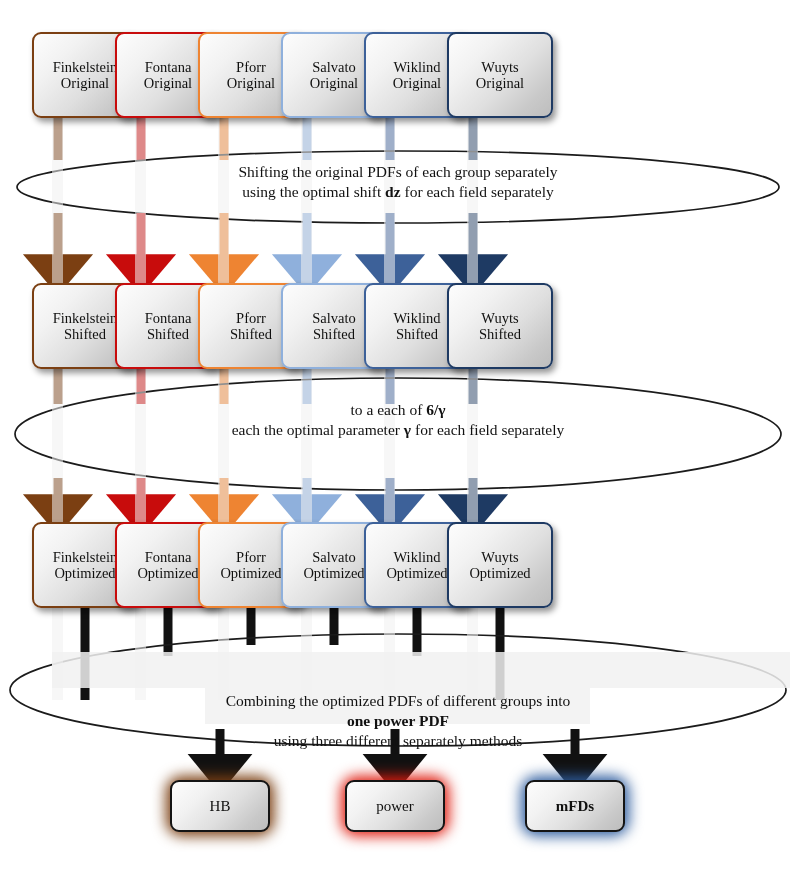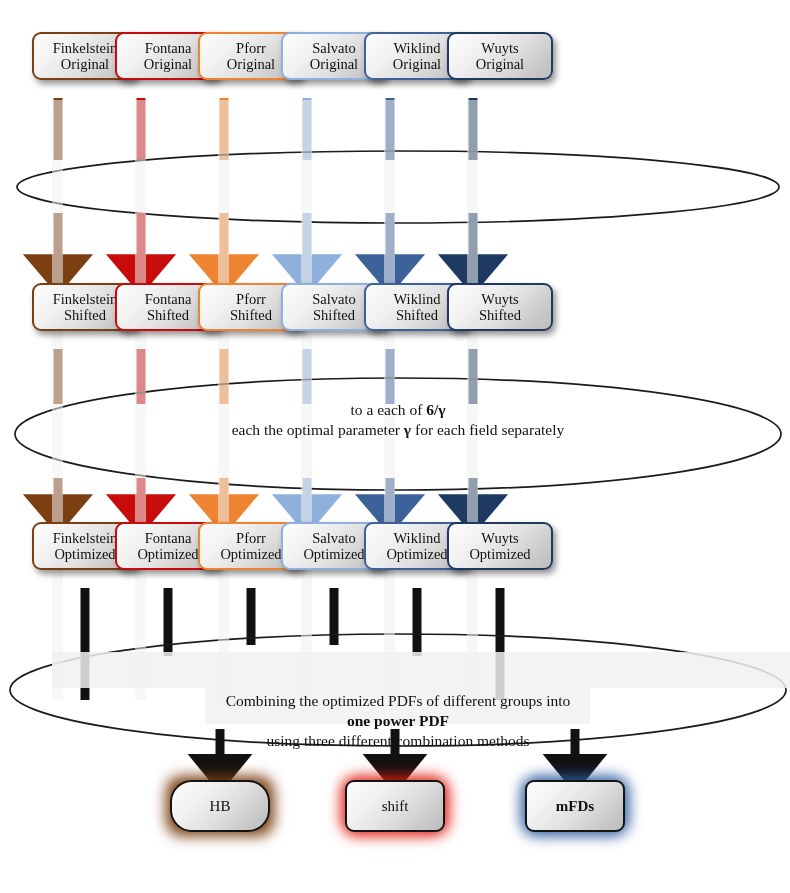--- a/index.html
+++ b/index.html
@@ -42,21 +42,21 @@
     line-height: 1.12;
     color: #10100f;
     z-index: 6;
   }
   .node .ln {
     display: block;
     white-space: nowrap;
   }
   .node.row-top, .node.row-mid, .node.row-opt {
     width: 106px;
-    height: 48px;
+    height: 86px;
     font-size: 14.5px;
     box-shadow: 3px 4px 6px rgba(0,0,0,0.42);
   }
   .node.row-final {
     width: 100px;
     height: 52px;
     font-size: 15px;
     border-color: #141414;
     border-width: 2.5px;
   }
@@ -205,20 +205,24 @@
   </div>
   <div class="node row-top" style="left:364px; top:32px; border-color:#3D6199;">
     <span class="ln">Wiklind</span>
     <span class="ln">Original</span>
   </div>
   <div class="node row-top" style="left:447px; top:32px; border-color:#1E3A63;">
     <span class="ln">Wuyts</span>
     <span class="ln">Original</span>
   </div>
 
+  <div class="ell-text" style="left:150px; top:162px; width:496px;">
+    <div>Shifting the original PDFs of each group separately</div>
+    <div><span>using the optimal shift </span><span class="strong">dz</span><span> for each field separately</span></div>
+  </div>
 
   <div class="node row-mid" style="left:32px; top:283px; border-color:#7B3F12;">
     <span class="ln">Finkelstein</span>
     <span class="ln">Shifted</span>
   </div>
   <div class="node row-mid" style="left:115px; top:283px; border-color:#C80C0C;">
     <span class="ln">Fontana</span>
     <span class="ln">Shifted</span>
   </div>
   <div class="node row-mid" style="left:198px; top:283px; border-color:#EE8432;">
@@ -264,31 +268,31 @@
     <span class="ln">Optimized</span>
   </div>
   <div class="node row-opt" style="left:447px; top:522px; border-color:#1E3A63;">
     <span class="ln">Wuyts</span>
     <span class="ln">Optimized</span>
   </div>
 
   <div class="ell-text" style="left:150px; top:655px; width:496px;margin-top:36px;">
     <div>Combining the optimized PDFs of different groups into</div>
     <div class="strong">one power PDF</div>
-    <div>using three different combination methods</div>
+    <div>using three different separately methods</div>
   </div>
 
   <div class="halo" style="left:166px; top:776px; width:108px; height:60px; background:#7B3F12;"></div>
-  <div class="node row-final" style="left:170px; top:780px;border-radius:22px;">
+  <div class="node row-final" style="left:170px; top:780px;">
     <span class="ln">HB</span>
   </div>
 
   <div class="halo" style="left:341px; top:776px; width:108px; height:60px; background:#DF1B0E;"></div>
   <div class="node row-final" style="left:345px; top:780px;">
-    <span class="ln">shift</span>
+    <span class="ln">power</span>
   </div>
 
   <div class="halo" style="left:521px; top:776px; width:108px; height:60px; background:#2D5C9E;"></div>
   <div class="node row-final" style="left:525px; top:780px;font-weight:bold;">
     <span class="ln">mFDs</span>
   </div>
 
 </div>
 
 </body></html>

